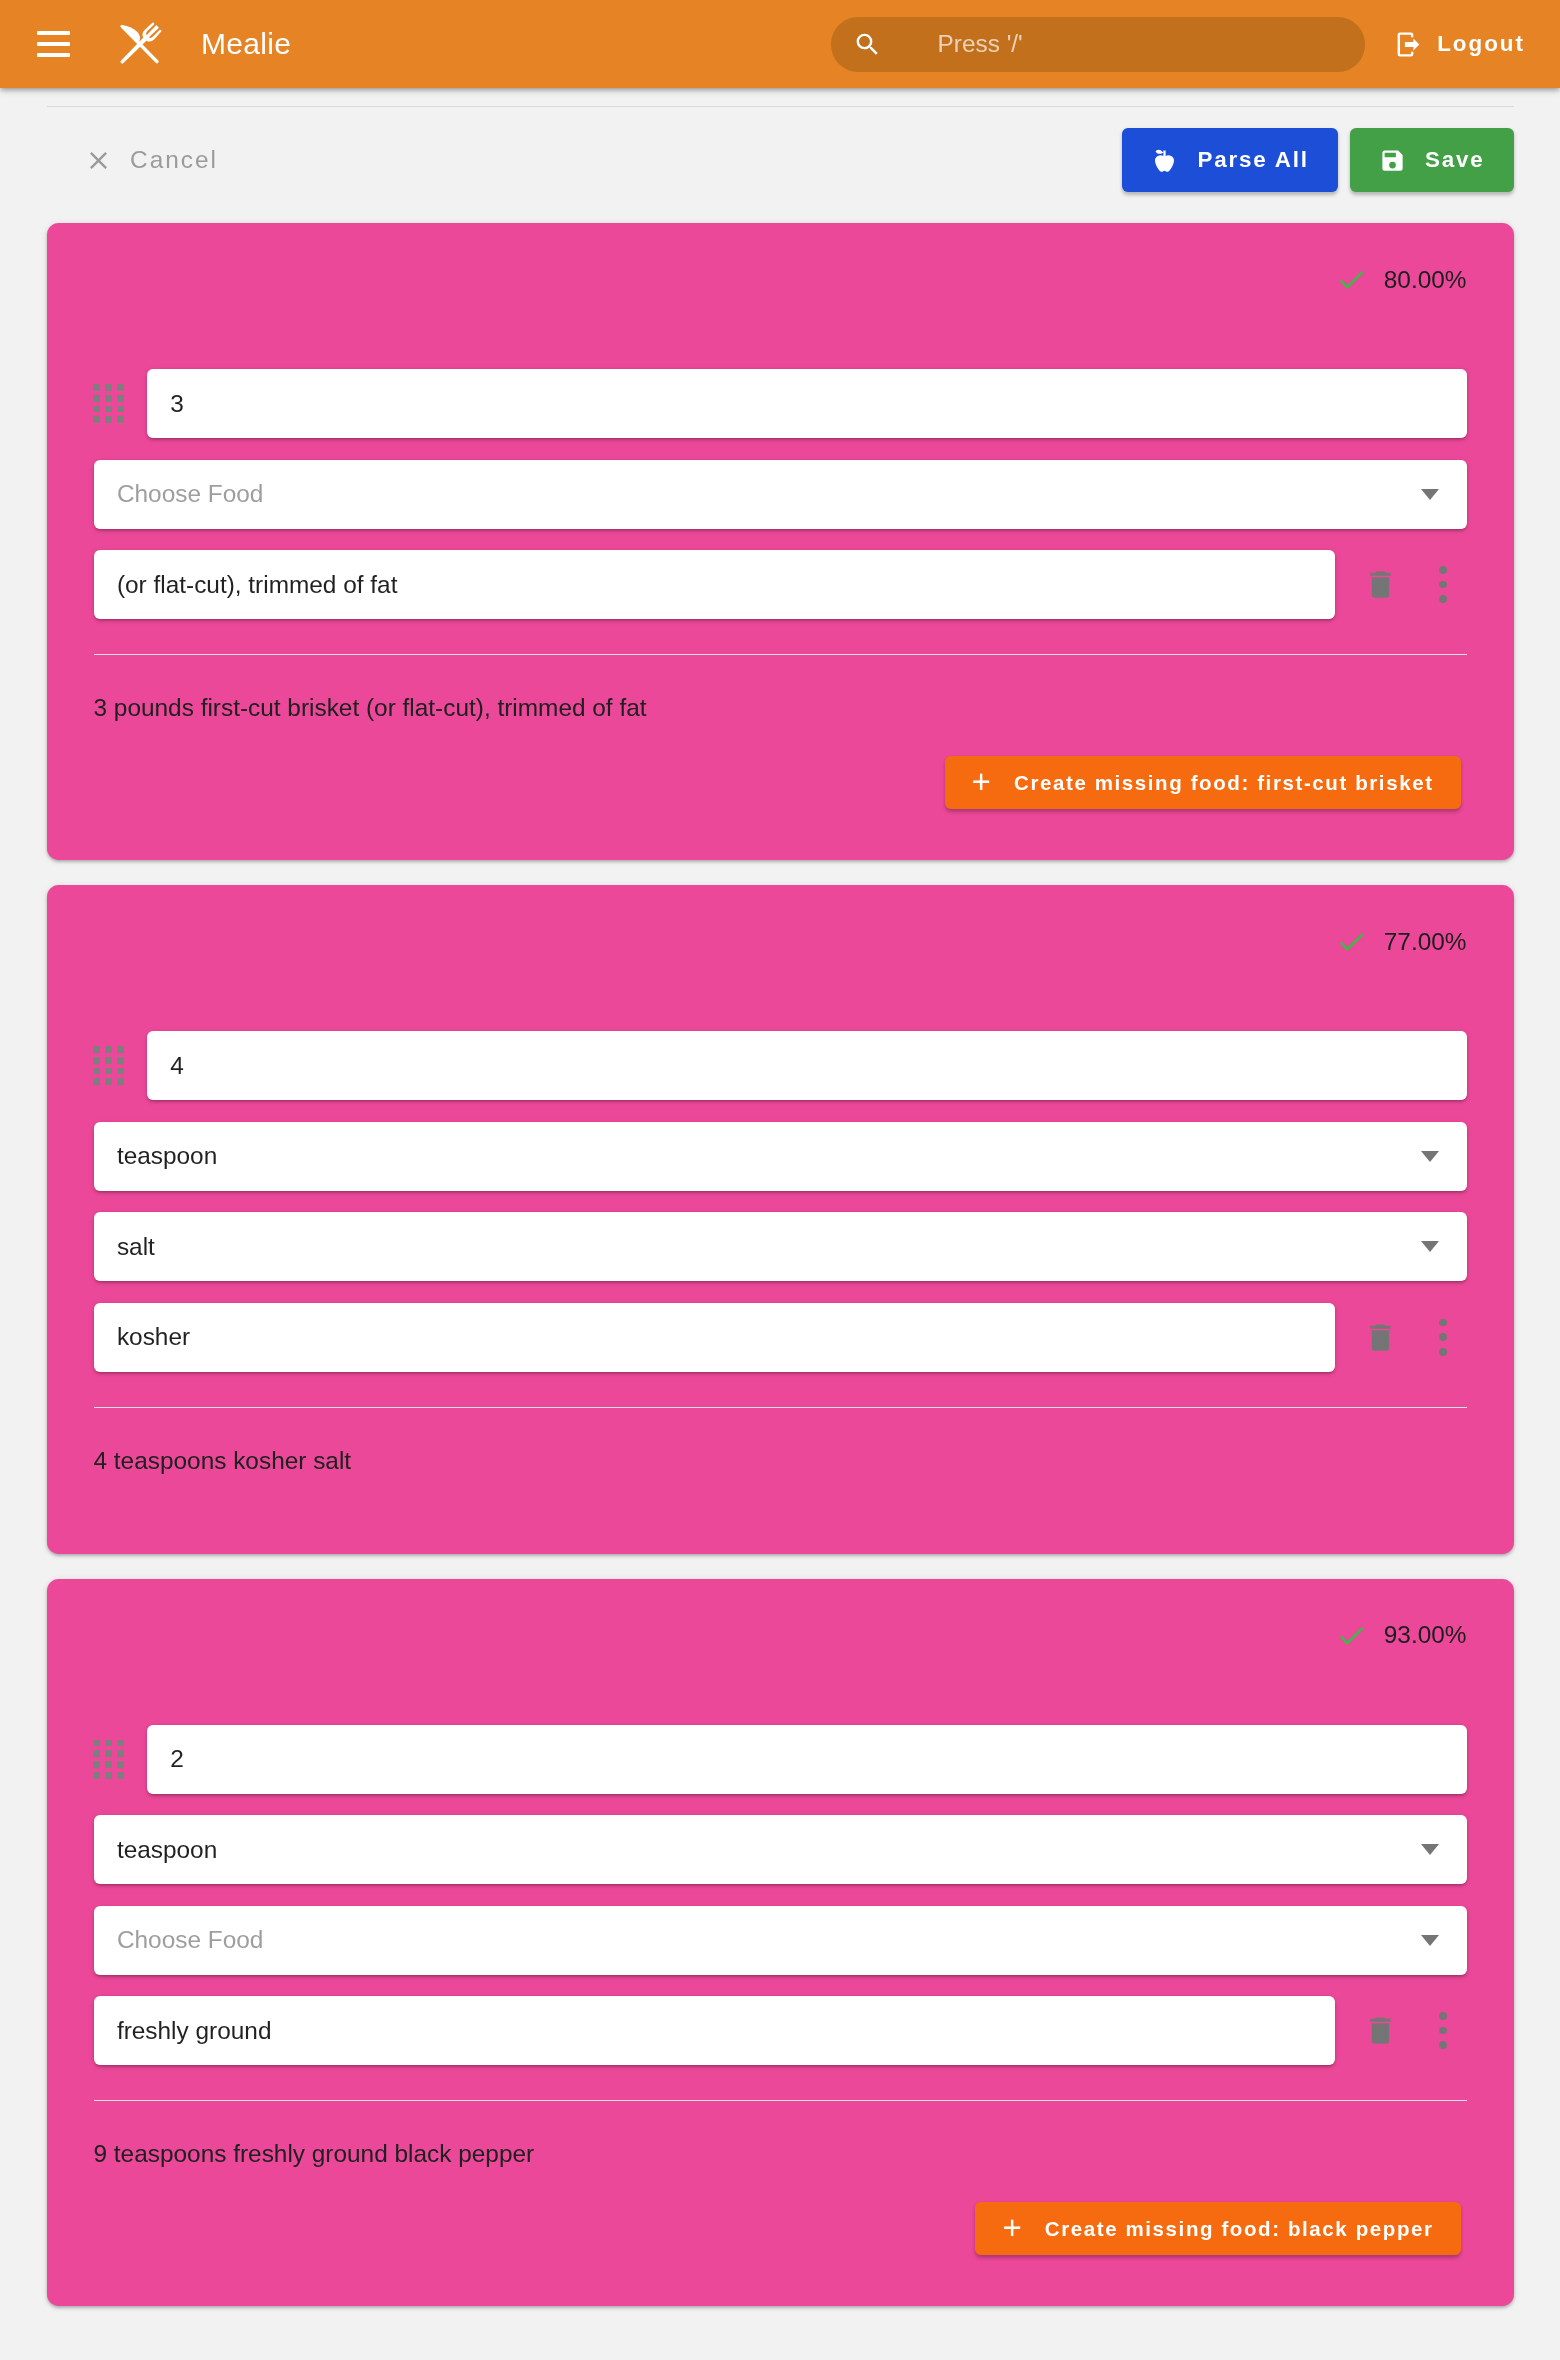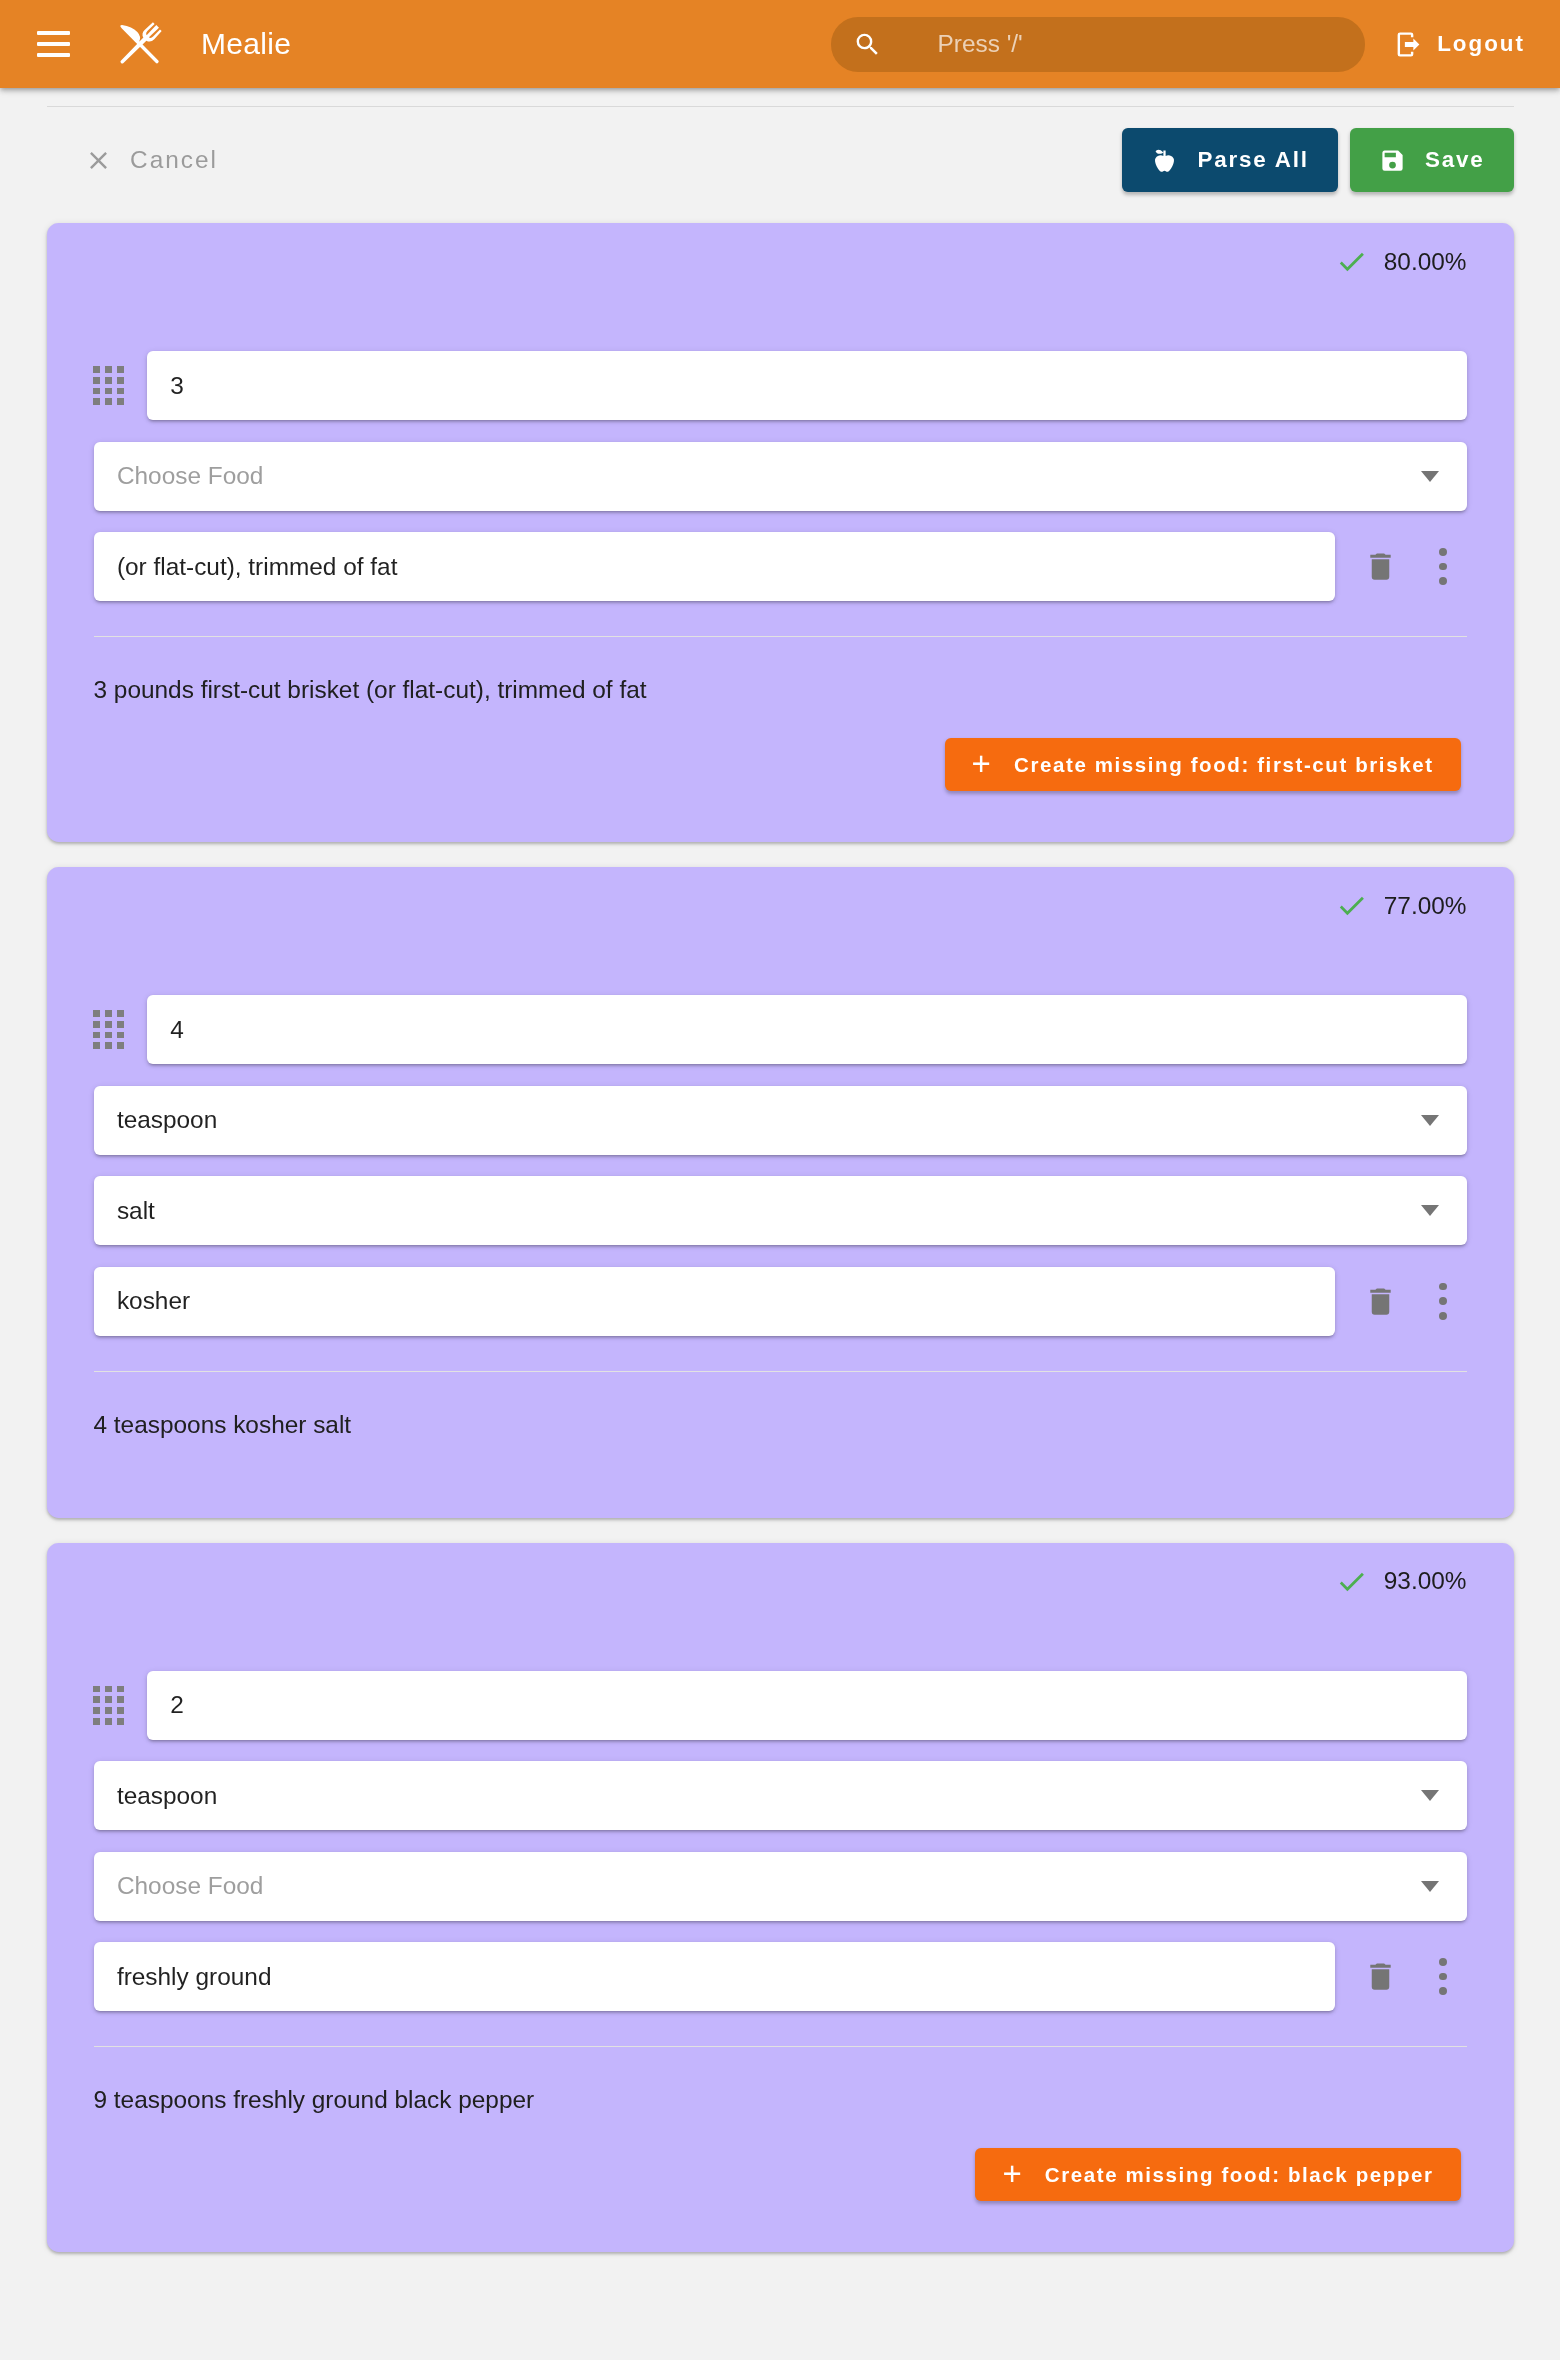--- a/index.html
+++ b/index.html
@@ -50,29 +50,29 @@
     margin: 21.5px 0 31px; height: 64px;
   }
   .cancel-btn { display: flex; align-items: flex-start; gap: 17.6px; color: #9B9B9B; font-size: 24.4px; font-weight: 500; letter-spacing: 2px; margin-left: 37px; }
   .right-actions { display: flex; gap: 11.7px; }
   .btn {
     height: 64px; border-radius: 5.9px;
     color: #fff; font-size: 22.4px; font-weight: 700; letter-spacing: 1.8px;
     display: inline-flex; align-items: center; gap: 19.5px; padding: 0 29px;
     box-shadow: 0 2.9px 3.9px rgba(0,0,0,.25);
   }
-  .parse-btn { background: #0c4a6e; }
+  .parse-btn { background: #1d4ed8; }
   .save-btn { background: #43A047; border-radius: 6px; }
 
   
   .card {
-    background: #c4b5fd;
+    background: #ec4899;
     border-radius: 11.7px;
     box-shadow: 0 2px 2.9px rgba(0,0,0,0.22), 0 1px 7.8px rgba(0,0,0,0.10);
-    padding: 21px 47px 51px;
+    padding: 39px 47px 51px;
     margin-bottom: 25px;
   }
   .confidence {
     display: flex; justify-content: flex-end; align-items: center; gap: 15.6px;
     height: 35px; font-size: 24.4px; color: #1D1D1D; margin-bottom: 72px;
   }
   .field {
     background: #fff; border-radius: 5.9px; height: 69px;
     display: flex; align-items: center; padding: 0 23.4px; font-size: 24.4px;
     box-shadow: 0 2.9px 2.9px -2px rgba(0,0,0,.22), 0 2px 3.9px 0 rgba(0,0,0,.12), 0 1px 6.8px 0 rgba(0,0,0,.10);

